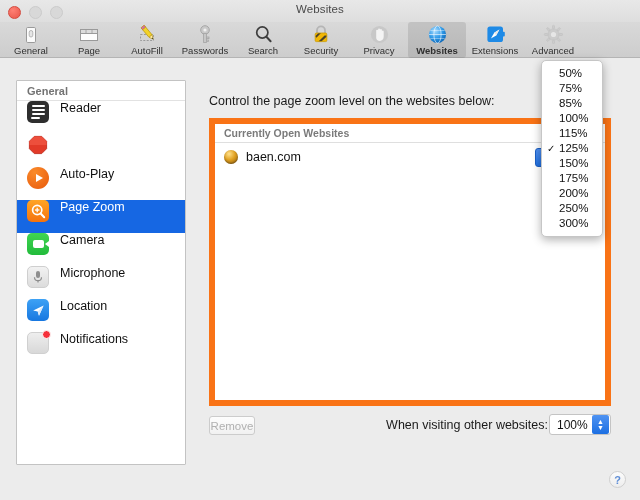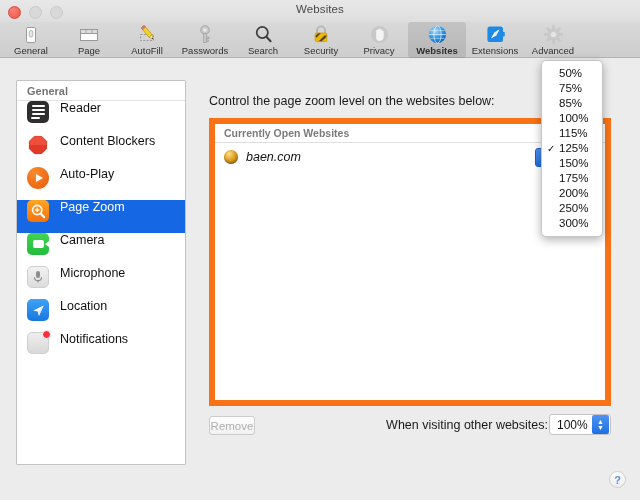--- a/index.html
+++ b/index.html
@@ -271,21 +271,20 @@
     background: #ffffff;
     border-bottom: 1px solid #dfdfdf;
     box-sizing: border-box;
   }
   .list-row {
     height: 28px;
     display: flex;
     align-items: center;
     padding-left: 9px;
     box-sizing: border-box;
-    font-style: italic;
   }
   .favicon {
     width: 14px; height: 14px;
     border-radius: 50%;
     margin-right: 8px;
     background:
       radial-gradient(circle at 36% 28%, #ffe08a 0%, #e0a020 45%, #8b5a10 100%);
     box-shadow: inset 0 -1px 2px rgba(0,0,0,0.35);
     flex: 0 0 auto;
   }
@@ -587,21 +586,20 @@
         <span class="slabel">Reader</span>
       </div>
 
       <div class="side-item">
         <span class="sicon ic-octagon">
           <svg width="22" height="22" viewBox="0 0 22 22">
             <polygon points="7.3,2.4 14.7,2.4 19.6,7.3 19.6,14.7 14.7,19.6 7.3,19.6 2.4,14.7 2.4,7.3" fill="#e23a28" stroke="#c02d1e" stroke-width="0.9"></polygon>
             <polygon points="7.3,2.4 14.7,2.4 19.6,7.3 19.6,11 2.4,11 2.4,7.3" fill="#ee5340" opacity="0.85"></polygon>
           </svg>
         </span>
-        <span class="slabel">Content Blockers</span>
       </div>
 
       <div class="side-item">
         <span class="sicon ic-autoplay">
             <span></span>
           </span>
         <span class="slabel">Auto-Play</span>
       </div>
 
       <div class="side-item selected">

